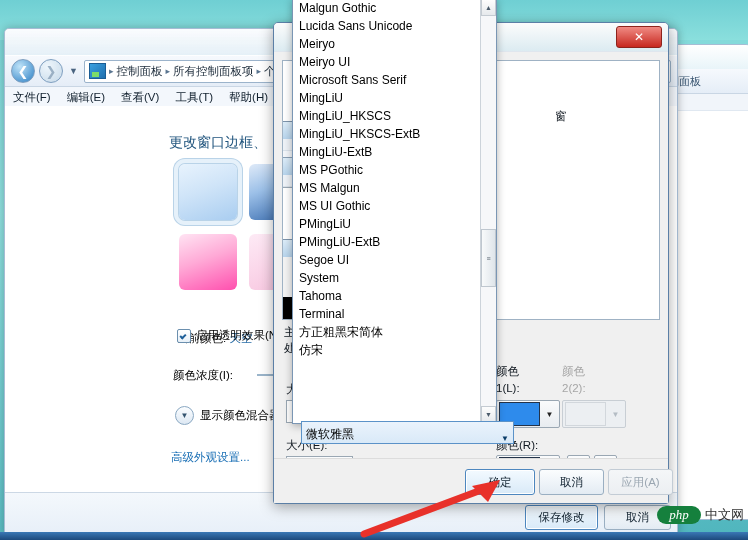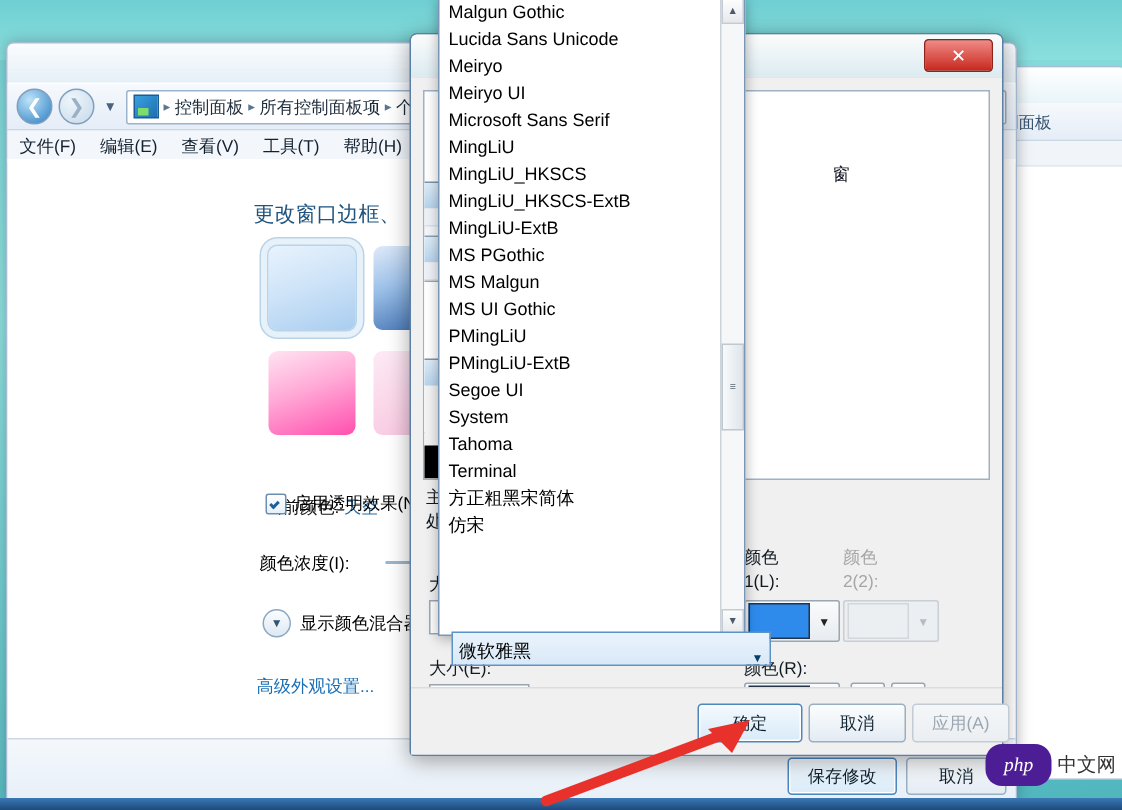--- a/index.html
+++ b/index.html
@@ -180,21 +180,21 @@
   .fontcombo .arrow{margin-left:auto;font-size:8px;color:#0b3d69;}
 
   
   .hidden-label{position:absolute;left:281px;top:57px;font-size:11.5px;color:#101820;z-index:5;}
 
   
   .arrow-ann{position:absolute;left:360px;top:476px;width:160px;height:62px;z-index:60;pointer-events:none;}
 
   
   .watermark{position:absolute;right:4px;bottom:16px;display:flex;align-items:center;gap:4px;z-index:70;}
-  .wm-php{width:44px;height:28px;border-radius:11px;background:#4c1d95;color:#fff;
+  .wm-php{width:44px;height:18px;border-radius:11px;background:#15803d;color:#fff;
     font-size:13px;font-style:italic;display:flex;align-items:center;justify-content:center;
     font-family:"Liberation Serif",serif;}
   .wm-text{font-size:13px;color:#333;}
 
   .taskbar{position:absolute;left:0;right:0;bottom:0;height:8px;
     background:linear-gradient(180deg,#3a78b5,#1d4a7c);}
 </style>
 </head>
 <body>
 

